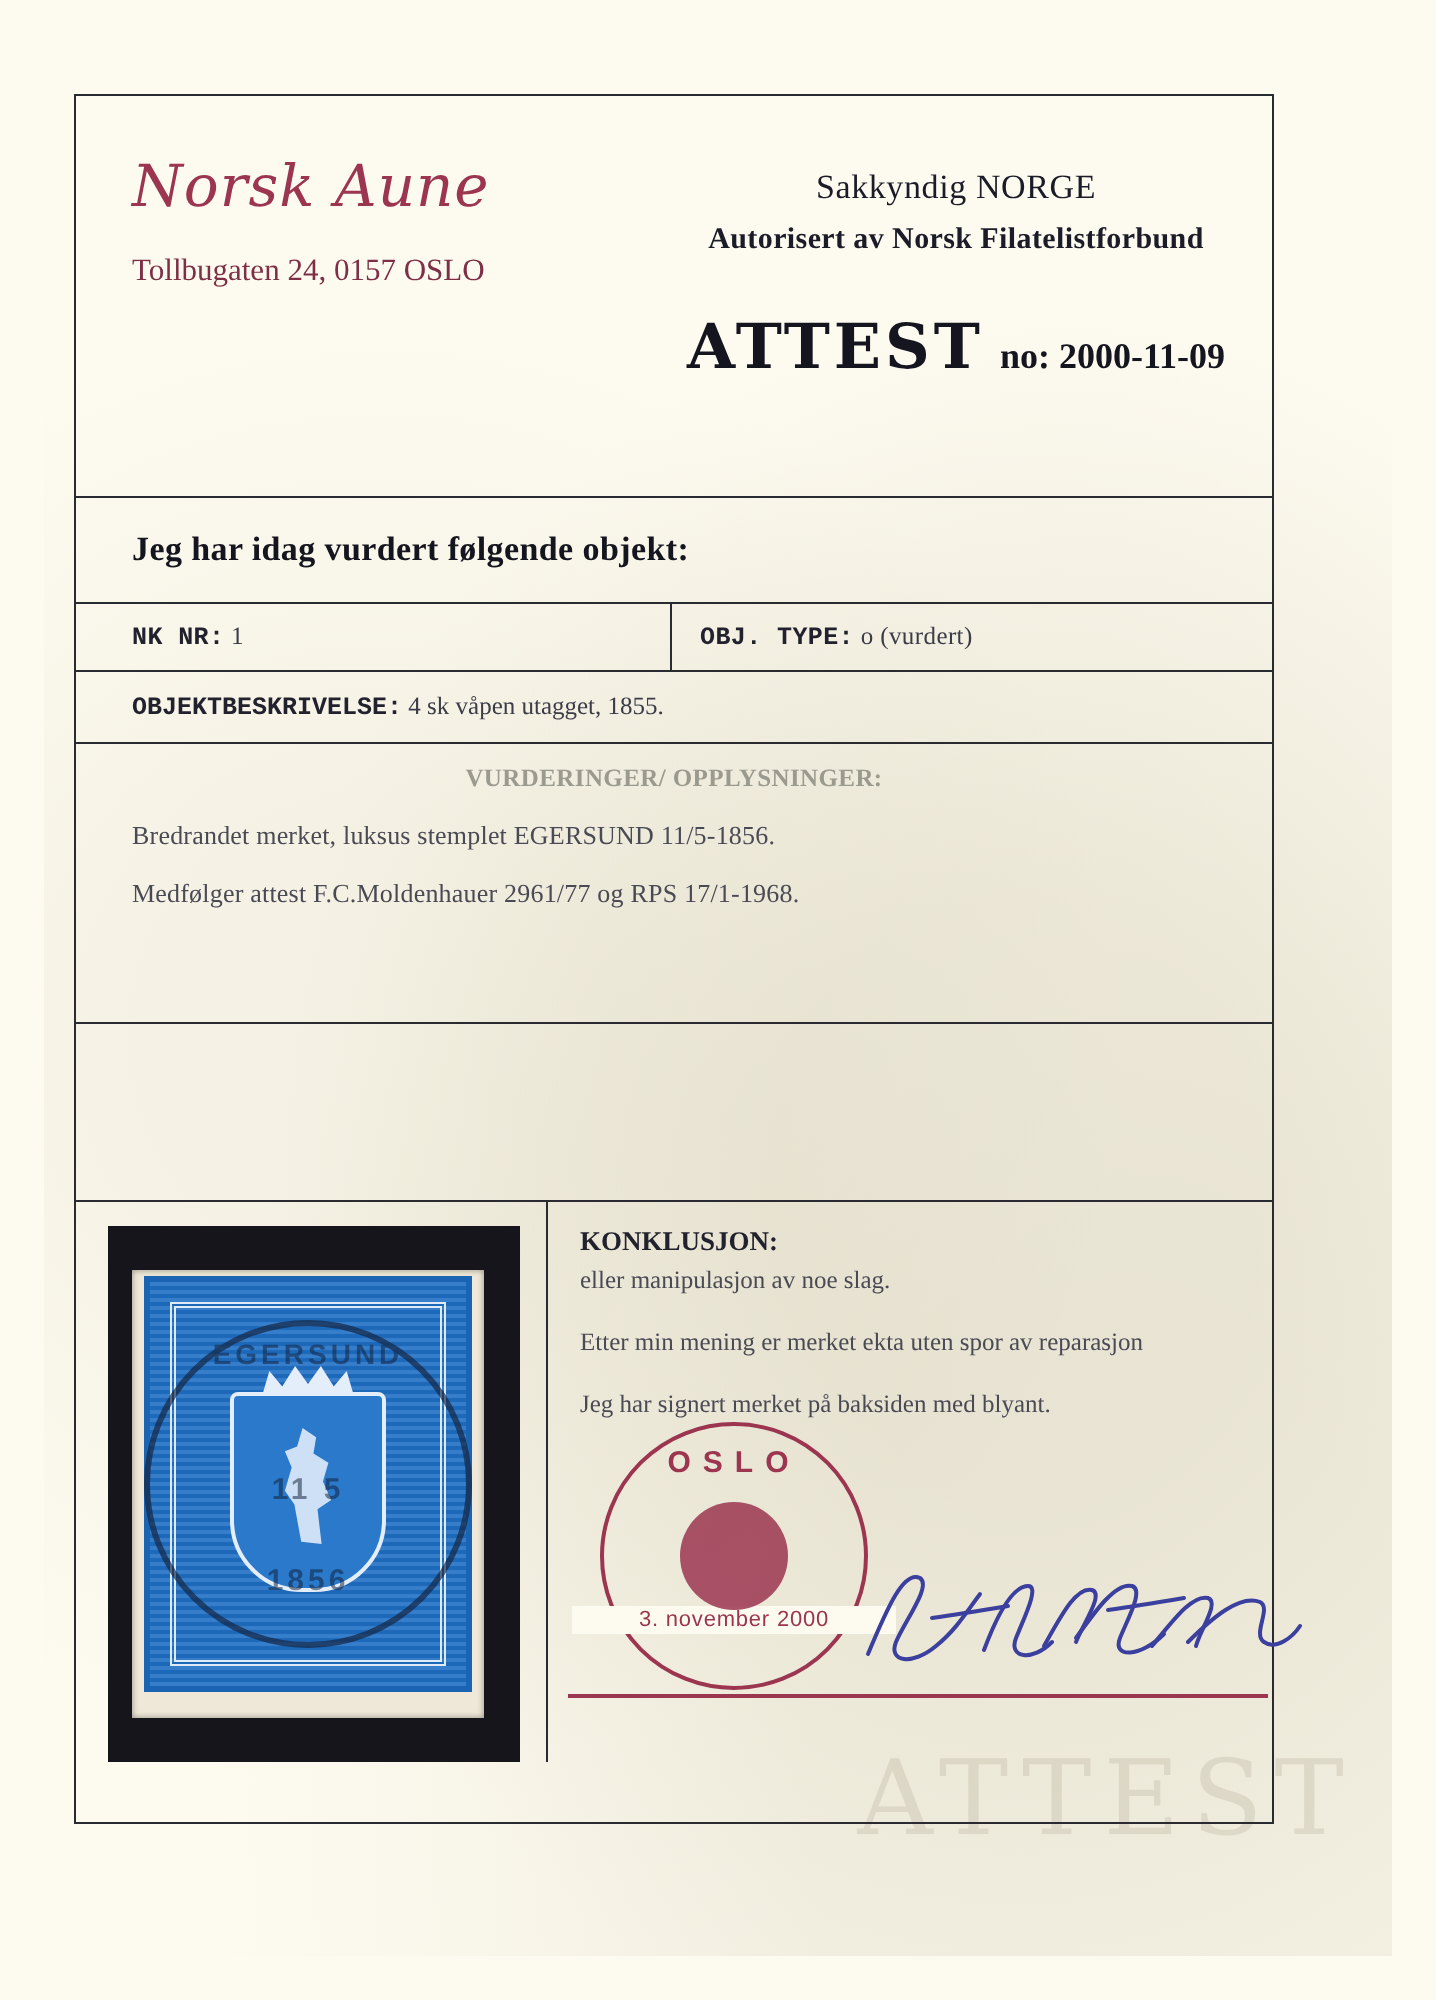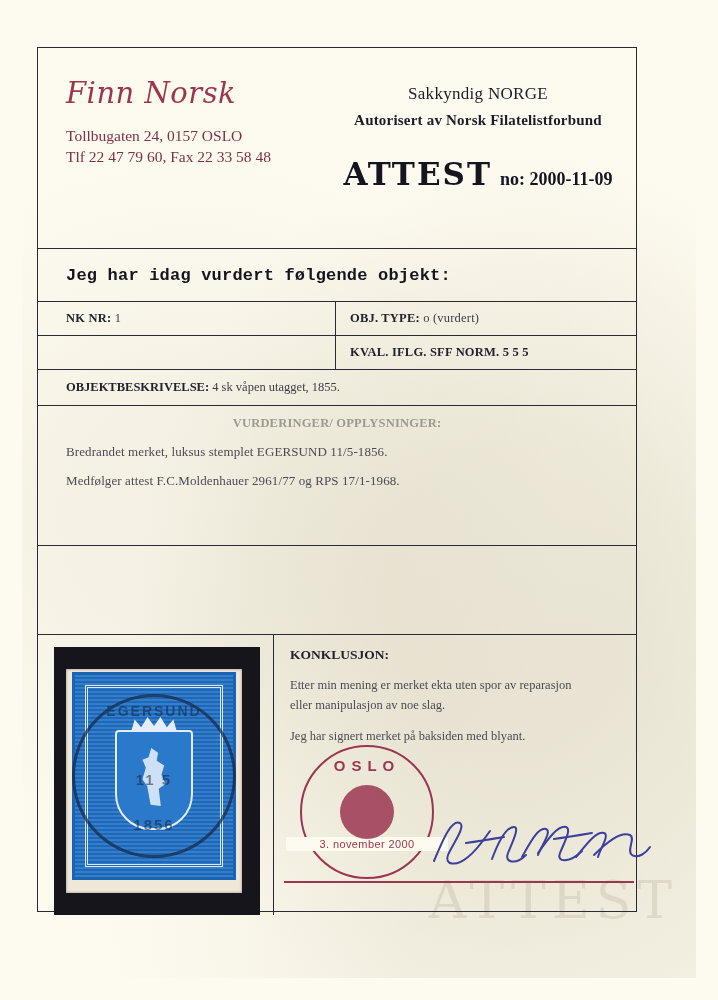--- a/index.html
+++ b/index.html
@@ -92,35 +92,35 @@
   }
   .attest-no{
     font-size:18px;font-weight:bold;color:#15151f;margin-left:8px;white-space:nowrap;
   }
 
   .subject{
     height:52px;border-bottom:1.5px solid #2a2a33;
     display:flex;align-items:center;
   }
   .subject span{
-    margin-left:28px;font-size:17px;font-weight:bold;color:#15151f;letter-spacing:.2px;font-family:Liberation Mono, monospace;
+    margin-left:28px;font-size:17px;font-weight:bold;color:#15151f;letter-spacing:.2px;
   }
 
   .grid-row{display:flex;border-bottom:1.5px solid #2a2a33;}
   .cell-left{
     width:298px;box-sizing:border-box;border-right:1.5px solid #2a2a33;
     padding:9px 0 9px 28px;font-size:12.5px;color:#3a3a46;letter-spacing:.2px;
   }
   .cell-right{
     flex:1;box-sizing:border-box;padding:9px 0 9px 14px;
     font-size:12.5px;color:#3a3a46;letter-spacing:.2px;
   }
   .cell-right.b{font-weight:bold;color:#22222e;}
   .cell-left .val,.cell-right .val{font-weight:normal;color:#3c3c48;}
-  .lbl{font-weight:bold;color:#22222e;}
+  .lbl{font-weight:bold;color:#22222e;font-family:Liberation Mono, monospace;}
 
   .sub-row{display:flex;border-bottom:1.5px solid #2a2a33;}
   .sub-row .cell-left{padding-top:9px;padding-bottom:9px;}
 
   .desc{
     border-bottom:1.5px solid #2a2a33;
     padding:10px 0 10px 28px;font-size:12.5px;
   }
   .desc .lbl{font-weight:bold;color:#22222e;}
   .desc .val{color:#3c3c48;}
@@ -242,24 +242,23 @@
 
 <div class="sheet">
   <div class="paper"></div>
 
   <div class="big-ghost">ATTEST</div>
 
   <div class="doc">
 
     <div class="head">
       <div class="brand">
-        <div class="brand-name">Finn Norsk</div>
+        <div class="brand-name">Norsk Aune</div>
         <div class="brand-addr">
           <div>Tollbugaten 24, 0157 OSLO</div>
-          <div>Tlf 22 47 79 60, Fax 22 33 58 48</div>
         </div>
       </div>
       <div class="right-head">
         <div class="rh1">Sakkyndig NORGE</div>
         <div class="rh2">Autorisert av Norsk Filatelistforbund</div>
       </div>
       <div class="attest-row">
         <span class="attest">ATTEST</span>
         <span class="attest-no">no: 2000-11-09</span>
       </div>
@@ -273,27 +272,20 @@
       <div class="cell-left">
         <span class="lbl">NK NR:</span>
         <span class="val">1</span>
       </div>
       <div class="cell-right">
         <span class="lbl">OBJ. TYPE:</span>
         <span class="val">o (vurdert)</span>
       </div>
     </div>
 
-    <div class="sub-row">
-      <div class="cell-left">&nbsp;</div>
-      <div class="cell-right b">
-        <span class="lbl">KVAL. IFLG. SFF NORM.</span>
-        <span>5 5 5</span>
-      </div>
-    </div>
 
     <div class="desc">
       <span class="lbl">OBJEKTBESKRIVELSE:</span>
       <span class="val">4 sk våpen utagget, 1855.</span>
     </div>
 
     <div class="valuation">
       <div class="vtitle">VURDERINGER/ OPPLYSNINGER:</div>
       <div class="vline">Bredrandet merket, luksus stemplet EGERSUND 11/5-1856.</div>
       <div class="vline">Medfølger attest F.C.Moldenhauer 2961/77 og RPS 17/1-1968.</div>
@@ -318,22 +310,22 @@
                   <div class="pm-bottom">1856</div>
                 </div>
               </div>
             </div>
           </div>
         </div>
       </div>
 
       <div class="concl">
         <div class="concl-title">KONKLUSJON:</div>
+        <div class="concl-line" style="margin-top:2px">eller manipulasjon av noe slag.</div>
         <div class="concl-line">Etter min mening er merket ekta uten spor av reparasjon</div>
-        <div class="concl-line" style="margin-top:2px">eller manipulasjon av noe slag.</div>
         <div class="concl-line">Jeg har signert merket på baksiden med blyant.</div>
 
         <div class="cachet">
           <div class="cachet-top">OSLO</div>
           <div class="cachet-date">3. november 2000</div>
         </div>
 
         <div class="sig-line"></div>
         <div class="signature">
           <svg width="230" height="70" viewBox="0 0 230 70">

